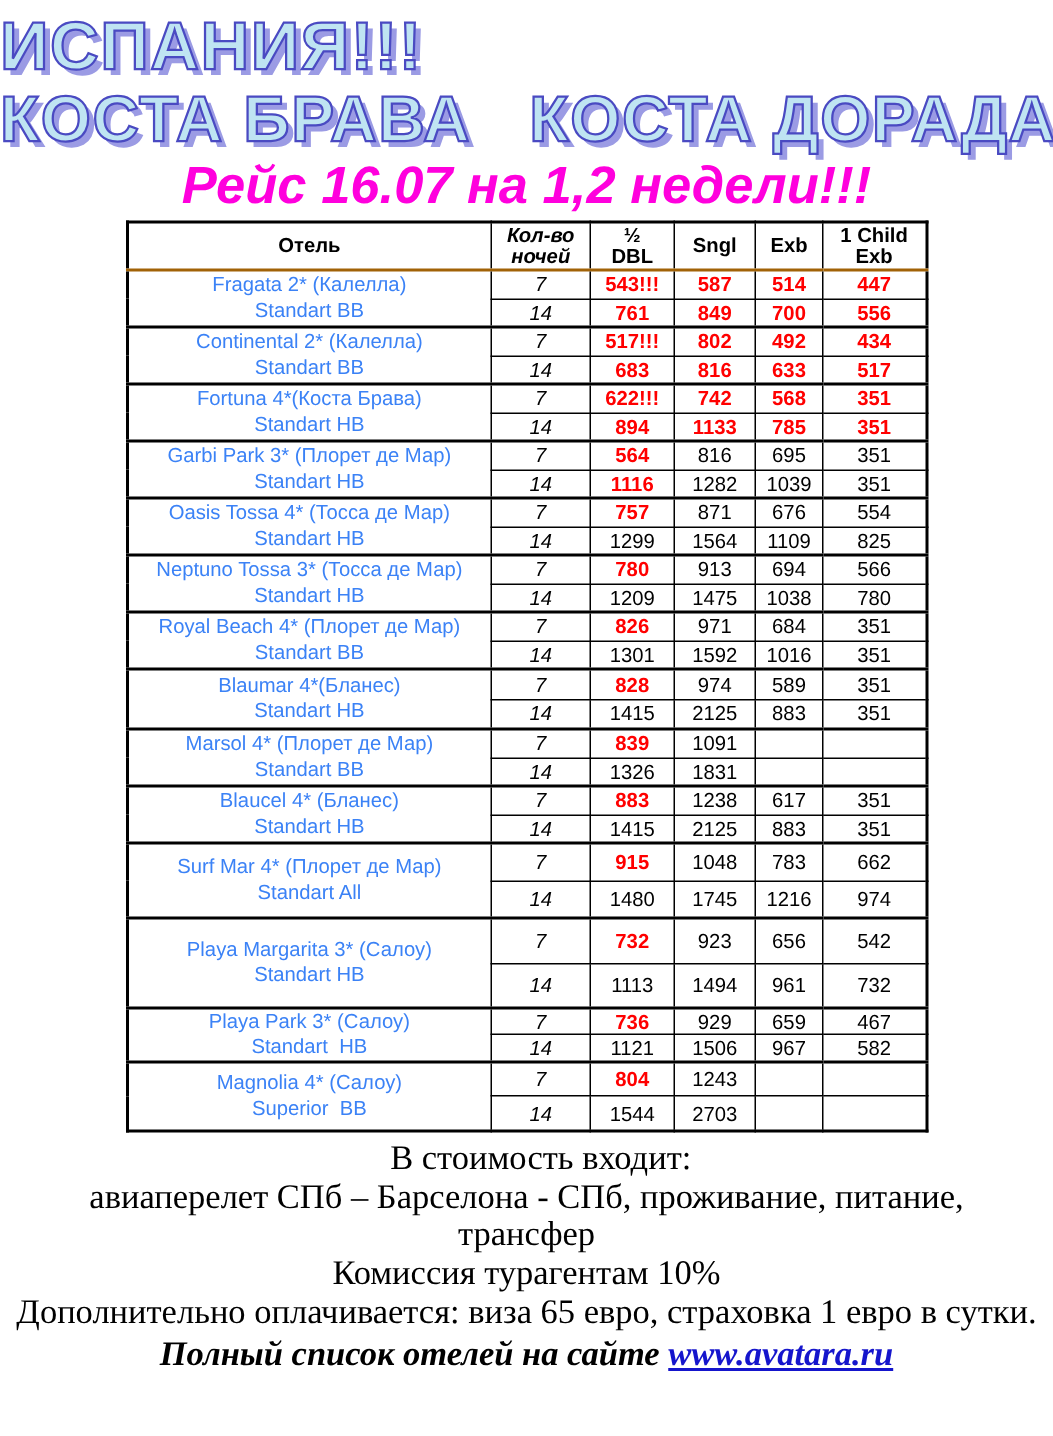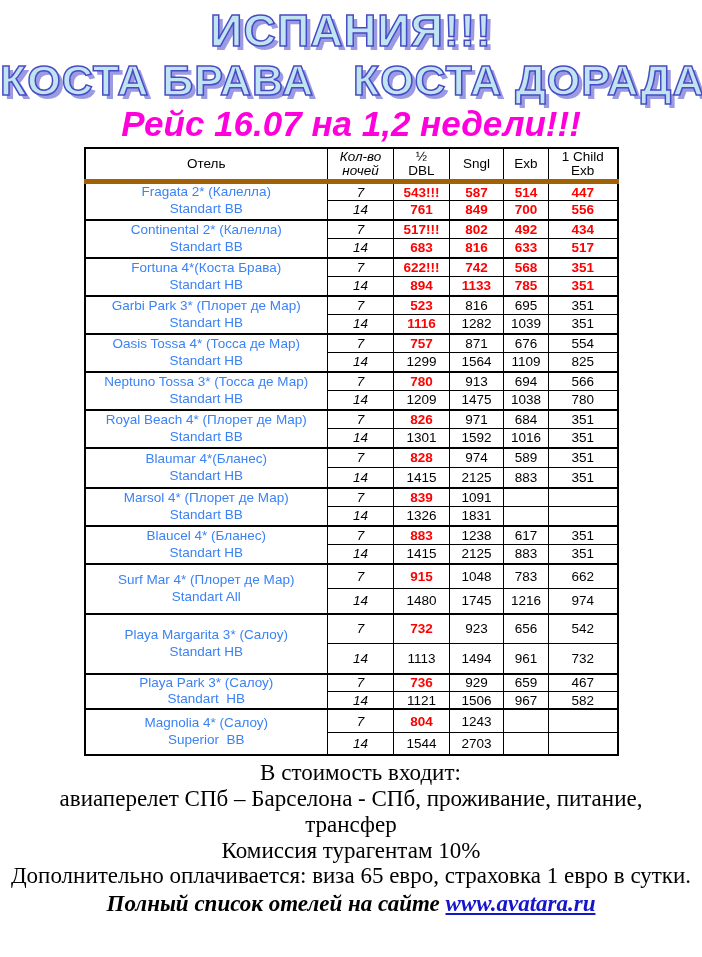--- a/index.html
+++ b/index.html
@@ -1,21 +1,21 @@
 <!DOCTYPE html>
 <html><head>
 <meta charset="utf-8">
 <style>
   html,body{margin:0;padding:0;background:#ffffff;}
   .page{width:702px;height:957px;overflow:hidden;background:#ffffff;margin:0 auto;
         font-family:"Liberation Sans",sans-serif;}
 
   
   .wordart{
-    text-align:center;
+    text-align:left;
     font-family:"Liberation Sans",sans-serif;
     font-weight:bold;
     color:#bfe4f2;
     -webkit-text-stroke:1.5px #4a4ac2;
     text-shadow:4px 4px 0 #9b9be4;
     letter-spacing:1px;
     white-space:pre;
     line-height:1.0;
   }
   .title1{font-size:45px;padding-top:8px;}
@@ -38,22 +38,22 @@
     border:2px solid #000;
     font-size:13.5px;
   }
   table.prices td,table.prices th{
     border:1px solid #000;
     text-align:center;
     vertical-align:middle;
     padding:0 2px;
   }
   table.prices thead th{
-    border-bottom:5px solid #a16207;
-    font-weight:normal;
+    border-bottom:2px solid #a16207;
+    font-weight:bold;
     white-space:pre-line;
     height:30px;
     line-height:1.05;
     border-radius:15px;
   }
   th.nights-h{font-style:italic;}
   tr.group-start td{border-top:2px solid #000;}
   td.hotel-cell{line-height:1.25;}
   .hotel-name,.hotel-board{color:#3b82f6;font-weight:normal;white-space:pre;}
   td.nights{font-style:italic;}
@@ -160,21 +160,21 @@
           <td class="price red">1133</td>
           <td class="price red">785</td>
           <td class="price red">351</td>
         </tr>
         <tr class="group-start" style="height: 19px; padding-left: 46px;">
           <td rowspan="2" class="hotel-cell">
             <div class="hotel-name">Garbi Park 3* (Плорет де Мар)</div>
             <div class="hotel-board">Standart HB</div>
           </td>
           <td class="nights">7</td>
-          <td class="price red">523</td>
+          <td class="price red">564</td>
           <td class="price">816</td>
           <td class="price">695</td>
           <td class="price">351</td>
         </tr>
         <tr style="height: 19px;">
           <td class="nights">14</td>
           <td class="price red">1116</td>
           <td class="price">1282</td>
           <td class="price">1039</td>
           <td class="price">351</td>

